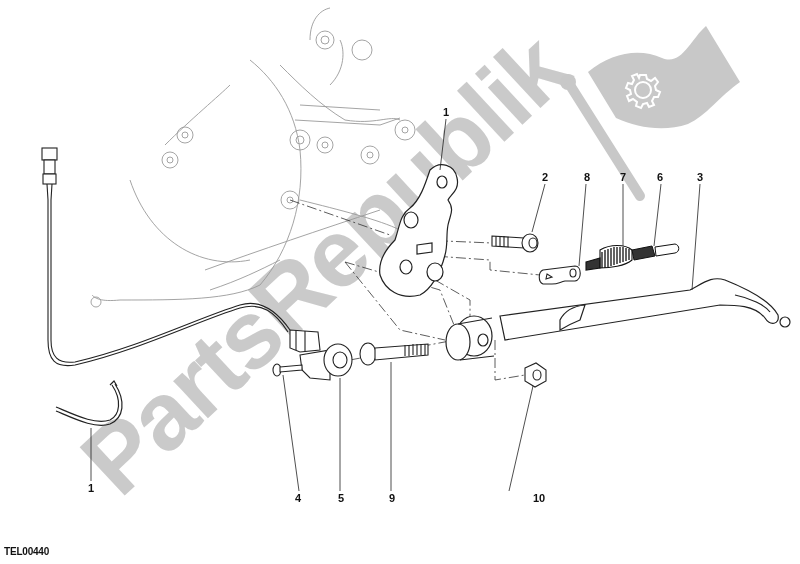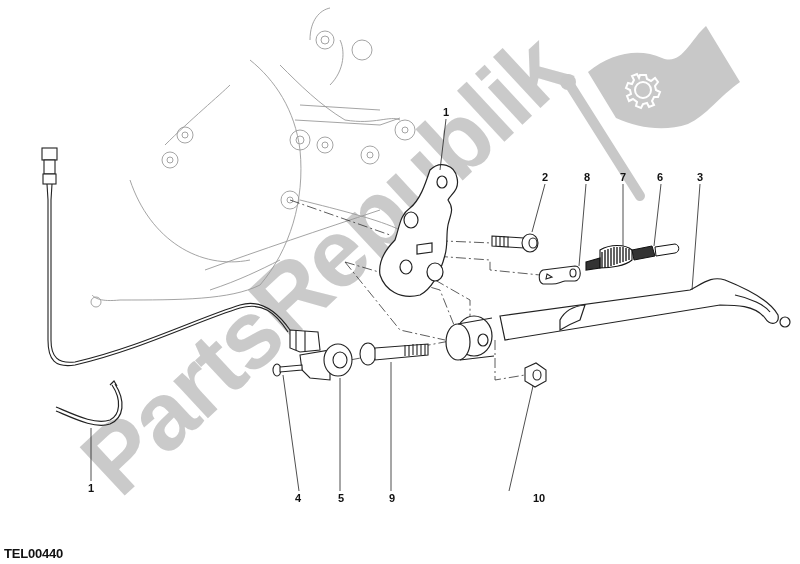--- a/index.html
+++ b/index.html
@@ -1,19 +1,19 @@
 <!DOCTYPE html>
 <html><head>
 <meta charset="utf-8">
 <style>
   html,body{margin:0;padding:0;background:#ffffff;}
   body{width:800px;height:564px;position:relative;overflow:hidden;font-family:"Liberation Sans",sans-serif;}
   #canvas{position:absolute;left:0;top:0;width:800px;height:564px;}
   .callout{position:absolute;font-family:"Liberation Sans",sans-serif;font-size:11px;font-weight:bold;color:#111;line-height:12px;transform:translate(-50%,-50%);white-space:nowrap;}
-  .footer-code{position:absolute;left:4px;top:546px;font-family:"Liberation Sans",sans-serif;font-size:13px;font-weight:bold;color:#111;letter-spacing:-0.2px;}
+  .footer-code{position:absolute;left:4px;top:546px;font-family:"Liberation Sans",sans-serif;font-size:10px;font-weight:bold;color:#111;letter-spacing:-0.2px;}
 </style>
 </head>
 <body>
 
 <div id="canvas">
   <svg width="800" height="564" viewBox="0 0 800 564" xmlns="http://www.w3.org/2000/svg">
 
     <g fill="#c8c8c8" stroke="none">
 
       <g>

